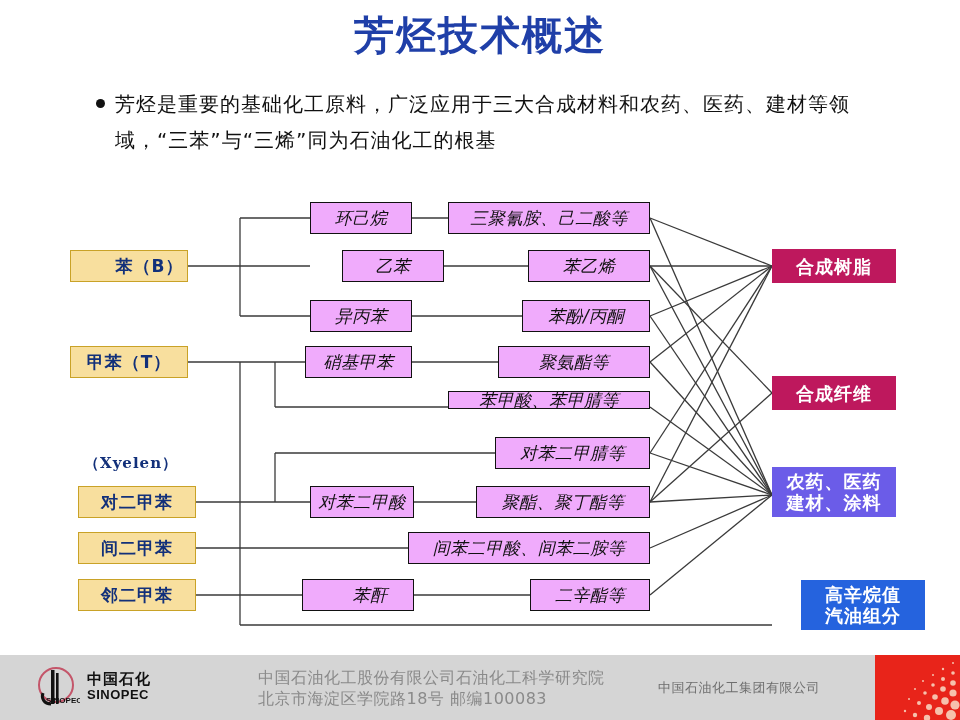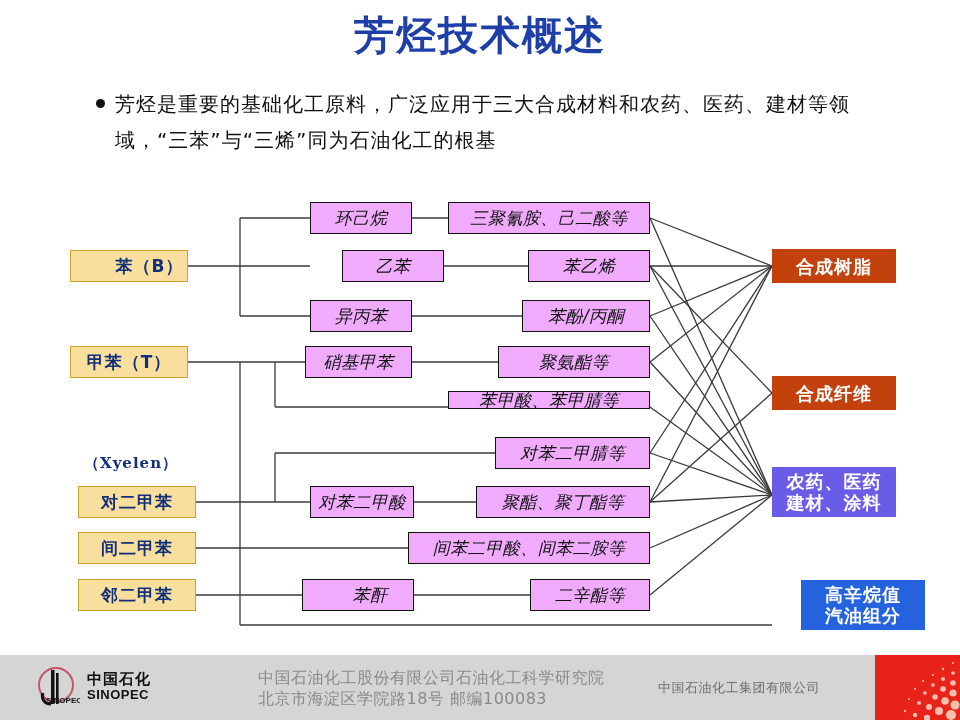--- a/index.html
+++ b/index.html
@@ -45,21 +45,21 @@
     color:#12307A;font-weight:bold;font-size:17px;letter-spacing:1px;
   }
   .node.mid{
     background:#f0abfc;border:1.6px solid #111;
     color:#111;font-size:17px;letter-spacing:.5px;font-style:italic;
   }
   .node.out{
     color:#ffffff;font-weight:bold;font-size:18px;letter-spacing:1px;
     line-height:21px;
   }
-  .node.green{background:#c2410c;}
+  .node.green{background:#be185d;}
   .node.purple{background:#6B5CE8;}
   .node.blue{background:#2563DE;margin-left:29px;}
 
   #xyelen-label{
     position:absolute;color:#12307A;font-weight:bold;font-size:15px;
     font-family:"DejaVu Serif","Liberation Serif",serif;letter-spacing:1px;
     white-space:nowrap;
   }
 
   

